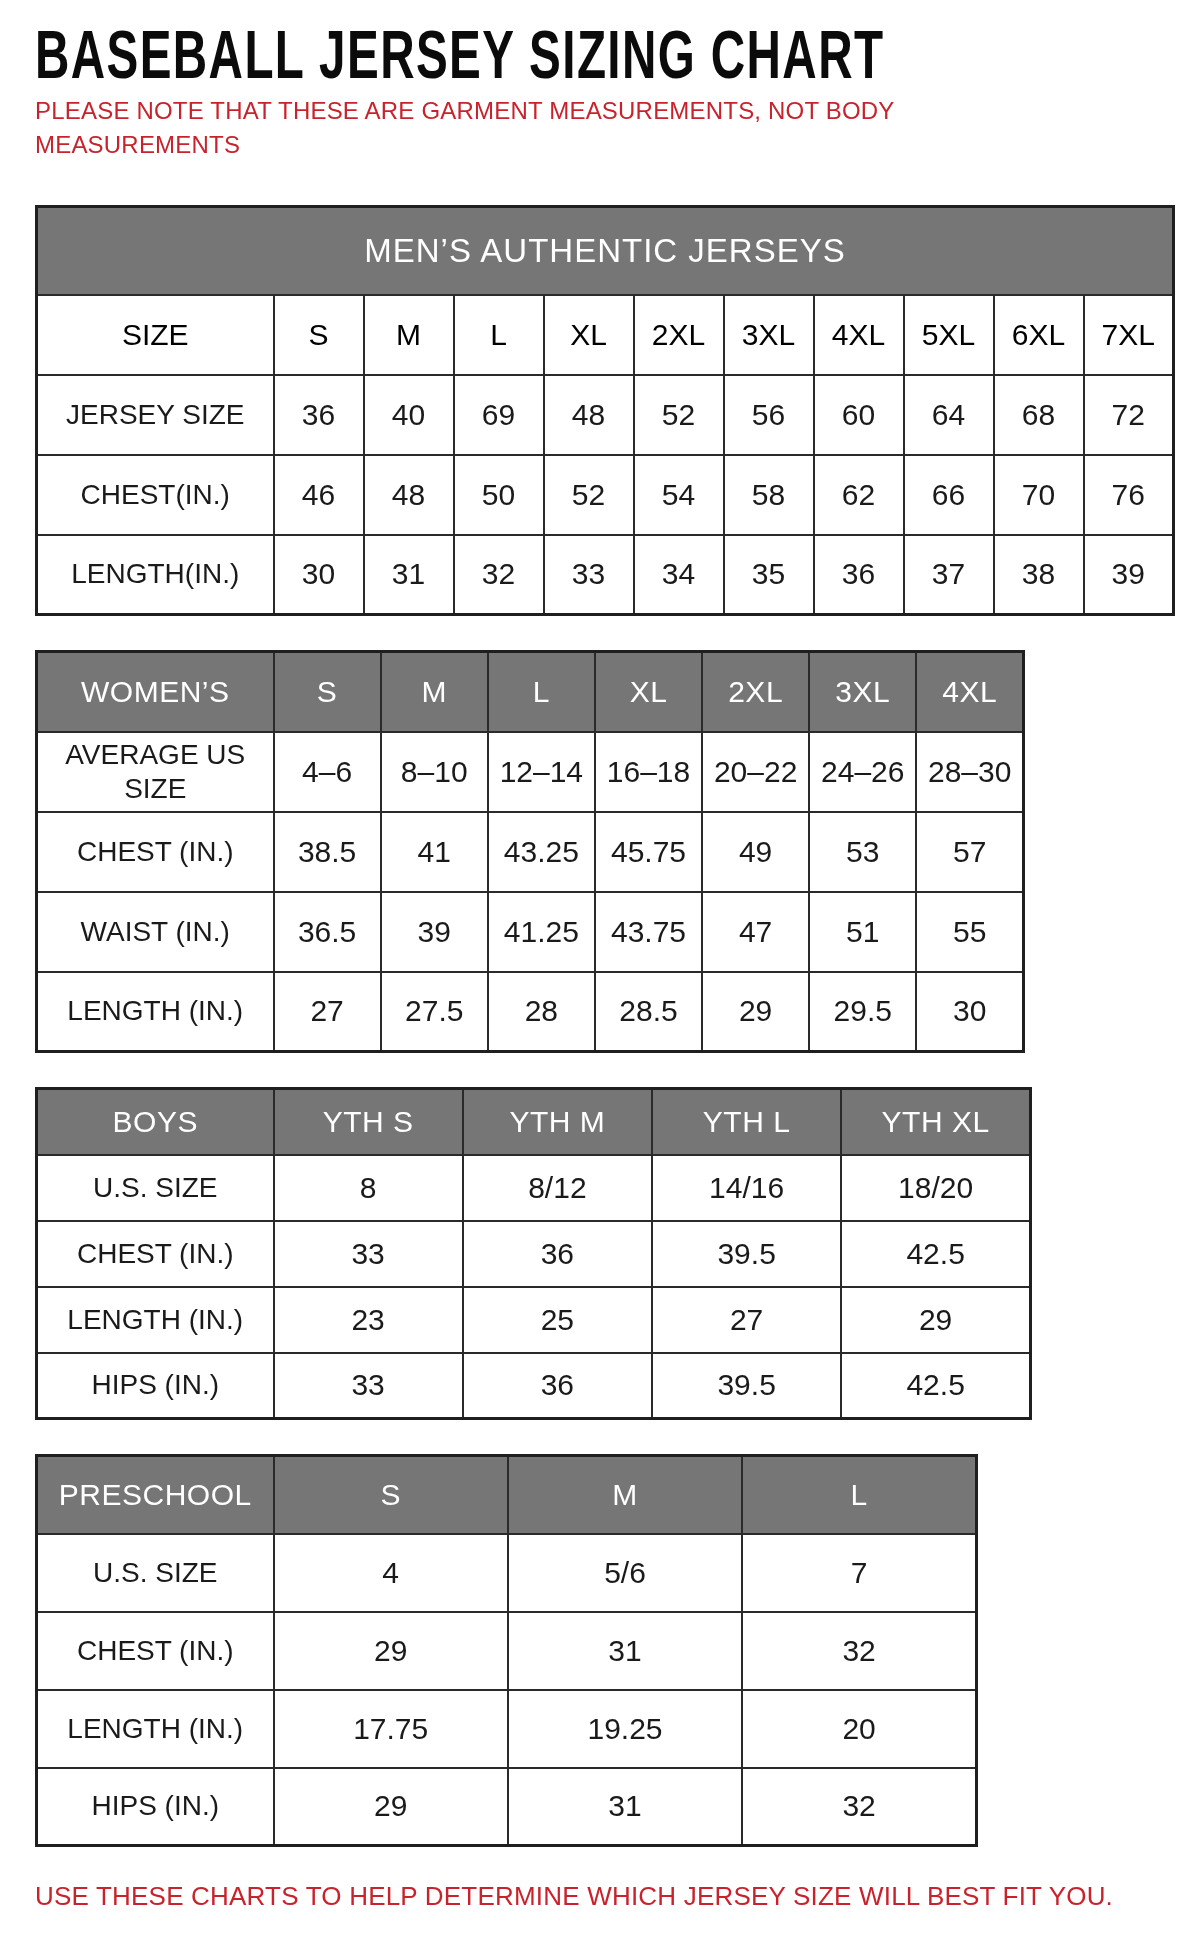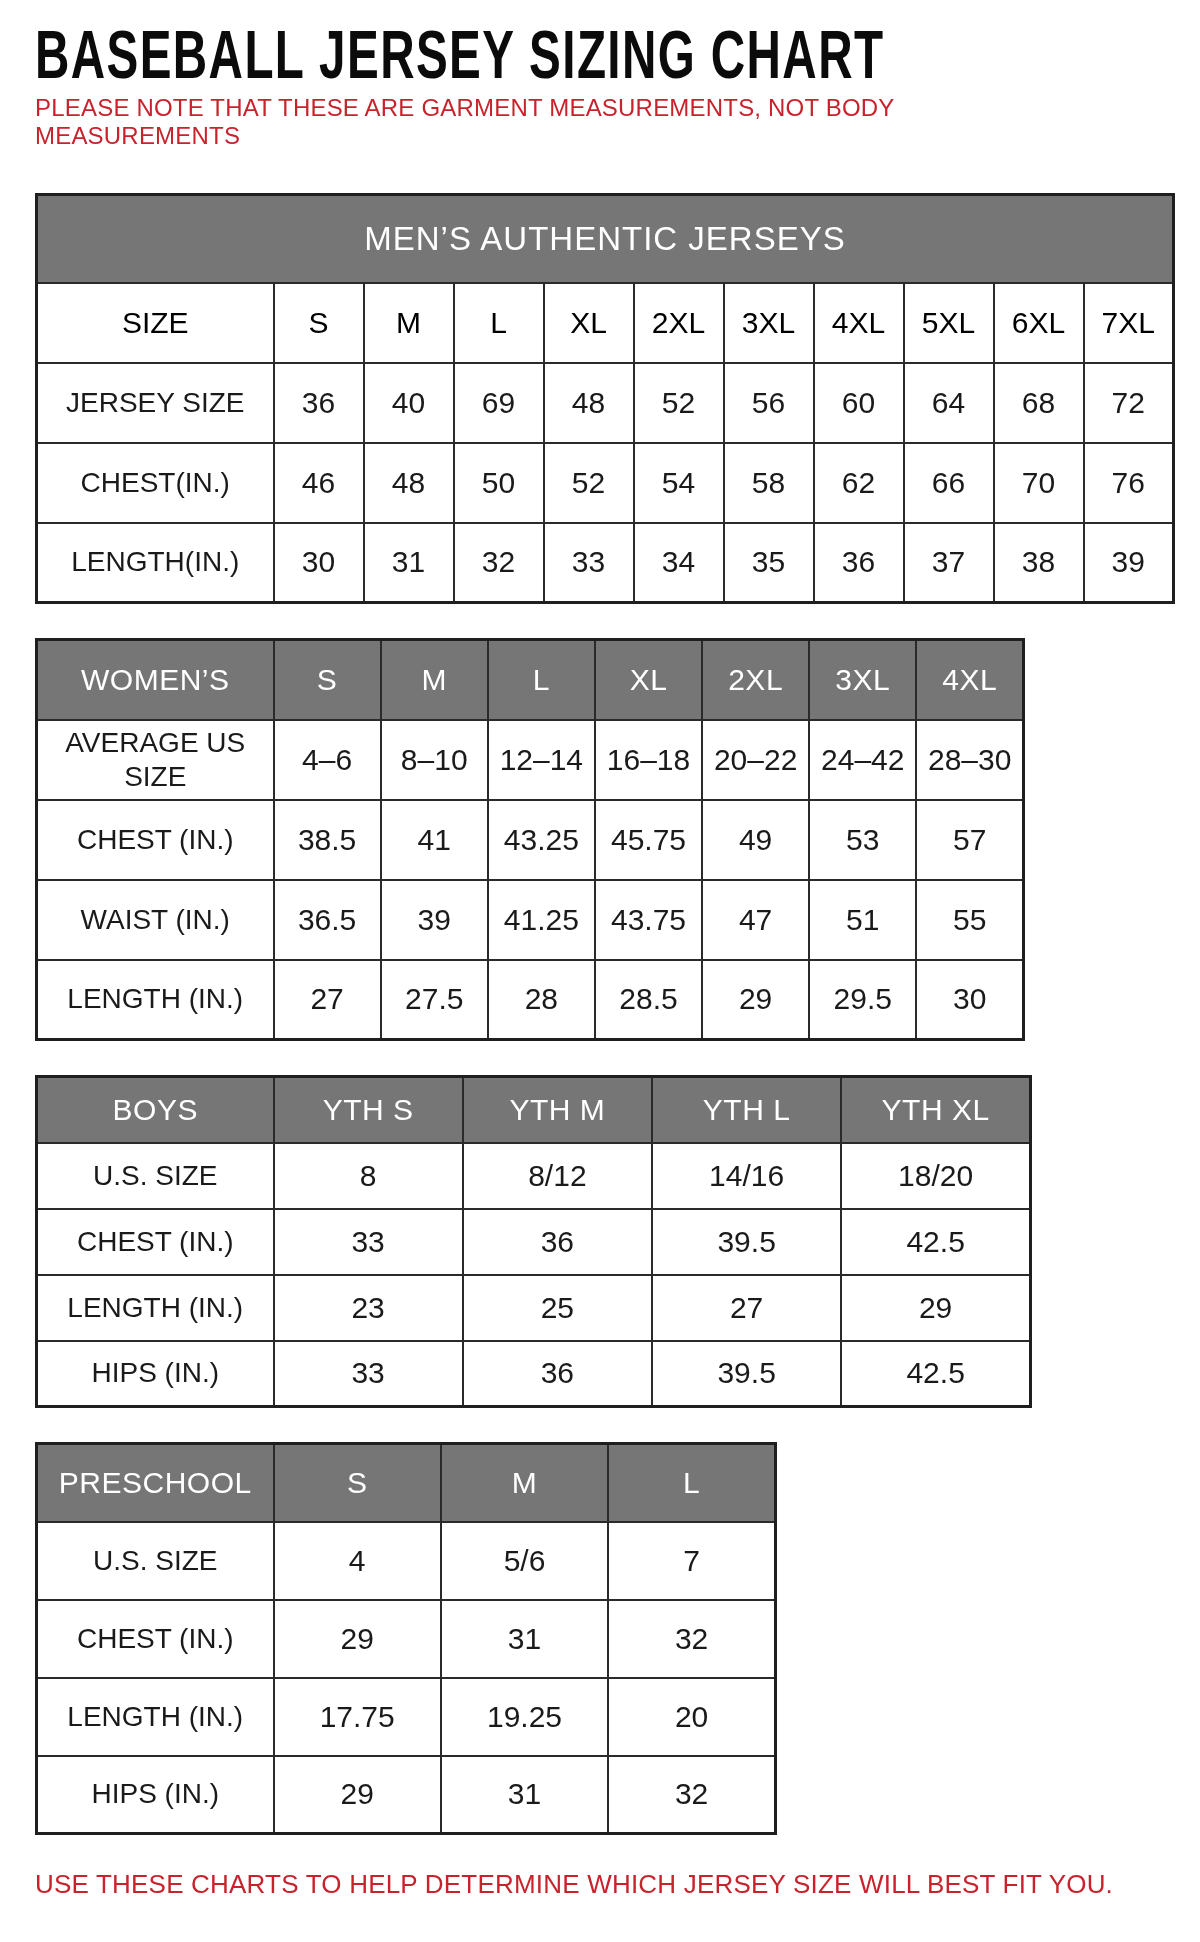--- a/index.html
+++ b/index.html
@@ -26,21 +26,21 @@
     font-size:68px;
     font-weight:800;
     letter-spacing:2px;
     transform:scaleX(0.70);
     transform-origin:0 50%;
     color:#0b0b0b;
   }
   .note{
     color:var(--red);
     font-size:24px;
-    line-height:28px;
+    line-height:34px;
     max-width:880px;
     letter-spacing:0.2px;
     margin:0 0 43px 0;
     font-weight:400;
   }
   table.size-table{
     border-collapse:collapse;
     table-layout:fixed;
     border:3px solid #1f1f1f;
     margin-bottom:34px;
@@ -49,21 +49,21 @@
     border:2px solid var(--border);
     font-weight:400;
     text-align:center;
     vertical-align:middle;
     padding:0;
     overflow:hidden;
   }
   .mens{width:1140px;}
   .womens{width:990px;}
   .boys{width:997px;}
-  .preschool{width:742px;margin-bottom:12px;padding-left:24px;}
+  .preschool{width:943px;margin-bottom:12px;padding-left:24px;}
   .mens tr{height:80px;}
   .mens tr.banner-row{height:88px;}
   .womens tr{height:80px;padding-left:12px;}
   .boys tr{height:66px;}
   .preschool tr{height:78px;}
   .banner{
     background:var(--gray);
     color:#fff;
     font-size:33px;
     letter-spacing:1px;
@@ -201,21 +201,21 @@
           <th class="grayhead">3XL</th>
           <th class="grayhead">4XL</th>
         </tr>
         <tr class="data-row">
           <th class="rowlabel">AVERAGE US SIZE</th>
           <td class="val">4–6</td>
           <td class="val">8–10</td>
           <td class="val">12–14</td>
           <td class="val">16–18</td>
           <td class="val">20–22</td>
-          <td class="val">24–42</td>
+          <td class="val">24–26</td>
           <td class="val">28–30</td>
         </tr>
         <tr class="data-row">
           <th class="rowlabel">CHEST (IN.)</th>
           <td class="val">38.5</td>
           <td class="val">41</td>
           <td class="val">43.25</td>
           <td class="val">45.75</td>
           <td class="val">49</td>
           <td class="val">53</td>

